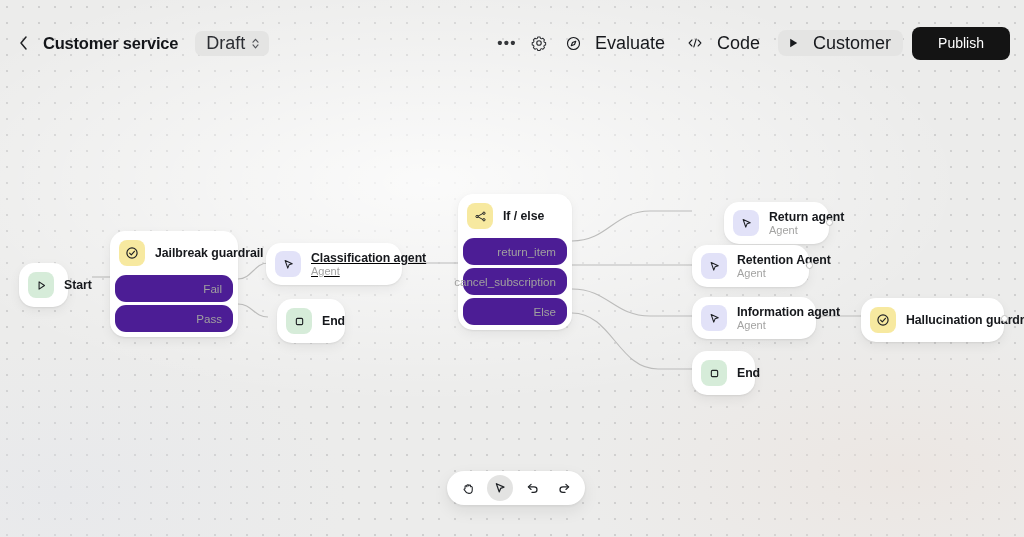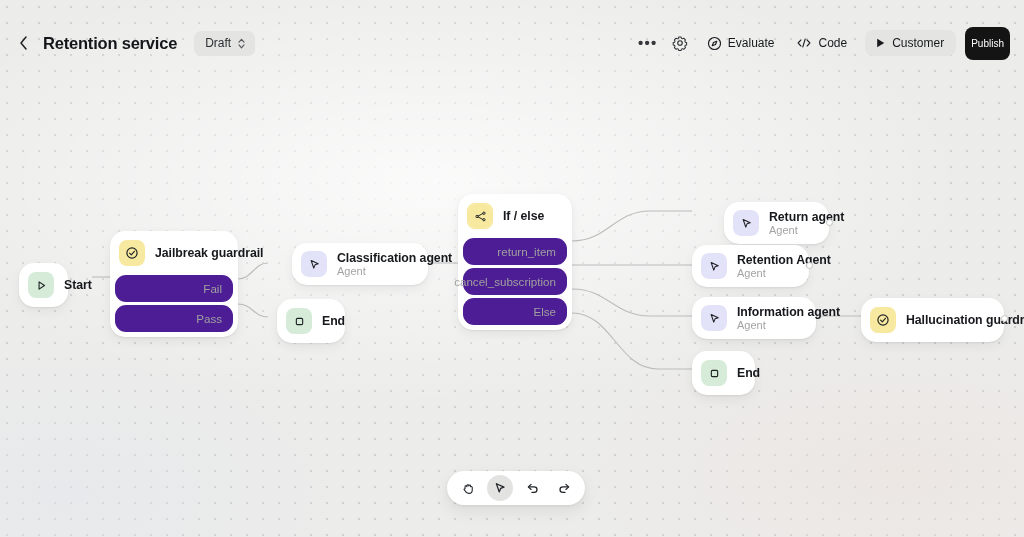--- a/index.html
+++ b/index.html
@@ -70,21 +70,21 @@
     align-items: center;
     gap: 6px;
     height: 25px;
     padding: 0 9px 0 11px;
     margin-left: 6px;
     background: #e4e4e3;
     border-radius: 7px;
     cursor: pointer;
   }
   .draft-pill .lbl {
-    font-size: 12px;
+    font-size: 18px;
     color: #2c2e33;
     font-weight: 400;
   }
   .chev-ud { display: block; color: #55575c; }
 
   .hdr-right {
     position: absolute;
     right: 14px; top: 30px;
     display: flex; align-items: center; gap: 2px;
     height: 26px;
@@ -101,45 +101,45 @@
     font-size: 15px;
     line-height: 10px;
     letter-spacing: 1.2px;
     color: #35373b;
     font-weight: 700;
   }
 
   .text-btn {
     display: inline-flex;
     align-items: center;
-    gap: 6px;
+    gap: 14px;
     height: 26px;
     padding: 0 10px;
     border-radius: 8px;
     cursor: pointer;
-    font-size: 12px;
+    font-size: 18px;
     color: #17191d;
     white-space: nowrap;
   }
   .text-btn svg { display:block; flex: none; }
 
   .btn-preview {
     background: #e4e4e3;
     padding: 0 12px 0 10px;
     margin-left: 6px;
     border-radius: 8px;
   }
   .btn-publish {
     background: #141414;
     color: #ffffff;
     height: 33px;
-    padding: 0 6px;
+    padding: 0 26px;
     border-radius: 8px;
     margin-left: 7px;
-    font-size: 10px;
+    font-size: 14px;
     display: inline-flex;
     align-items: center;
     cursor: pointer;
   }
 
   
   #edges {
     position: absolute;
     left: 0; top: 0;
     width: 1024px; height: 537px;
@@ -282,21 +282,21 @@
     <path d="M 820,316 L 861,316"></path>
   </svg>
 
   <div id="header">
     <div class="hdr-left">
       <div class="back-chevron">
         <svg width="11" height="16" viewBox="0 0 11 16" fill="none" aria-hidden="true">
           <path d="M8 2 L3 8 L8 14" stroke="currentColor" stroke-width="1.5" stroke-linecap="round" stroke-linejoin="round"></path>
         </svg>
       </div>
-      <div class="page-title">Retention service</div>
+      <div class="page-title">Customer service</div>
       <div class="draft-pill">
         <span class="lbl">Draft</span>
         <svg class="chev-ud" width="9" height="13" viewBox="0 0 9 13" fill="none">
           <path d="M2 5.2 L4.5 2.3 L7 5.2" stroke="currentColor" stroke-width="1.15" stroke-linecap="round" stroke-linejoin="round"></path>
           <path d="M2 7.9 L4.5 10.8 L7 7.9" stroke="currentColor" stroke-width="1.15" stroke-linecap="round" stroke-linejoin="round"></path>
         </svg>
       </div>
     </div>
 
     <div class="hdr-right">
@@ -365,21 +365,21 @@
       <div class="node-titles">
         <div class="node-title">Jailbreak guardrail</div>
       </div>
     </div>
     <div class="node-rows">
       <div class="node-row">Fail</div>
       <div class="node-row">Pass</div>
     </div>
   </div>
 
-  <div class="node" style="left:292px; top:243px; width:136px;">
+  <div class="node" style="left:266px; top:243px; width:136px;text-decoration:underline;">
     <div class="node-head with-sub">
       <div class="node-icon ic-purple">
         <svg width="13" height="13" viewBox="0 0 14 14" fill="none">
           <path d="M3.4 2.7 L11.0 6.1 L7.6 7.4 L6.2 10.9 Z" stroke="currentColor" stroke-width="1.15" stroke-linejoin="round"></path>
         </svg>
       </div>
       <div class="node-titles">
         <div class="node-title">Classification agent</div>
         <div class="node-sub">Agent</div>
       </div>

